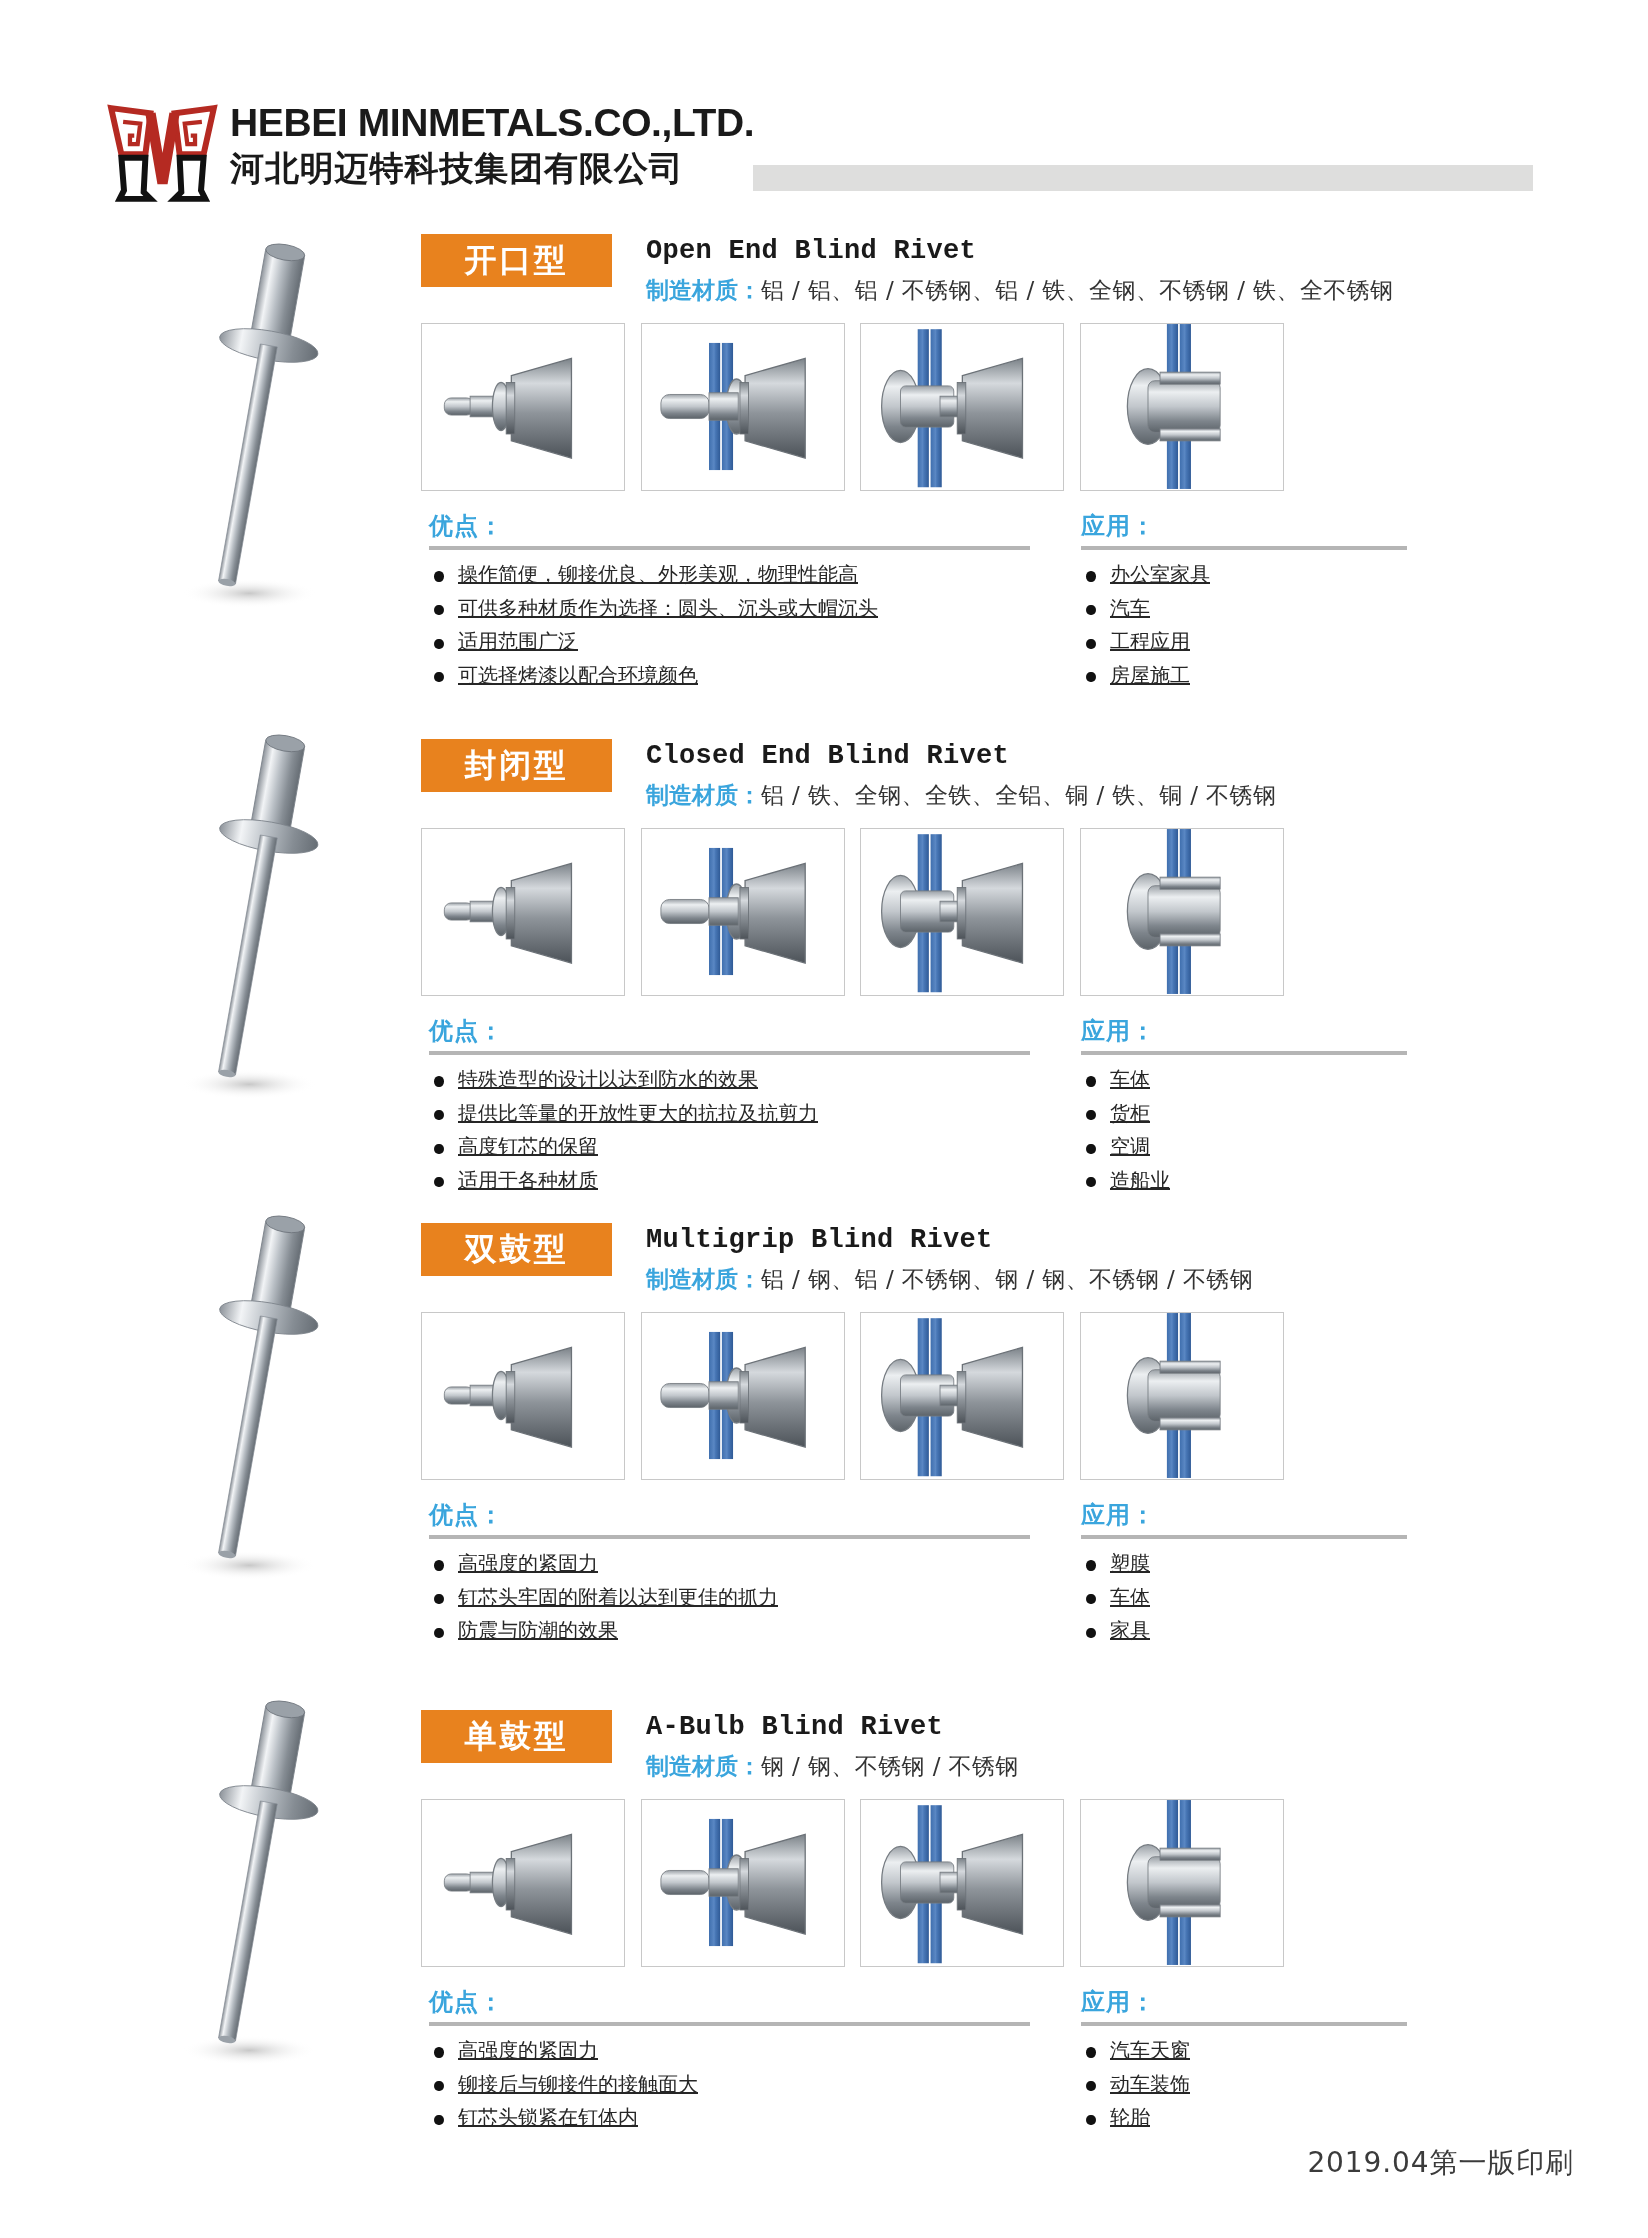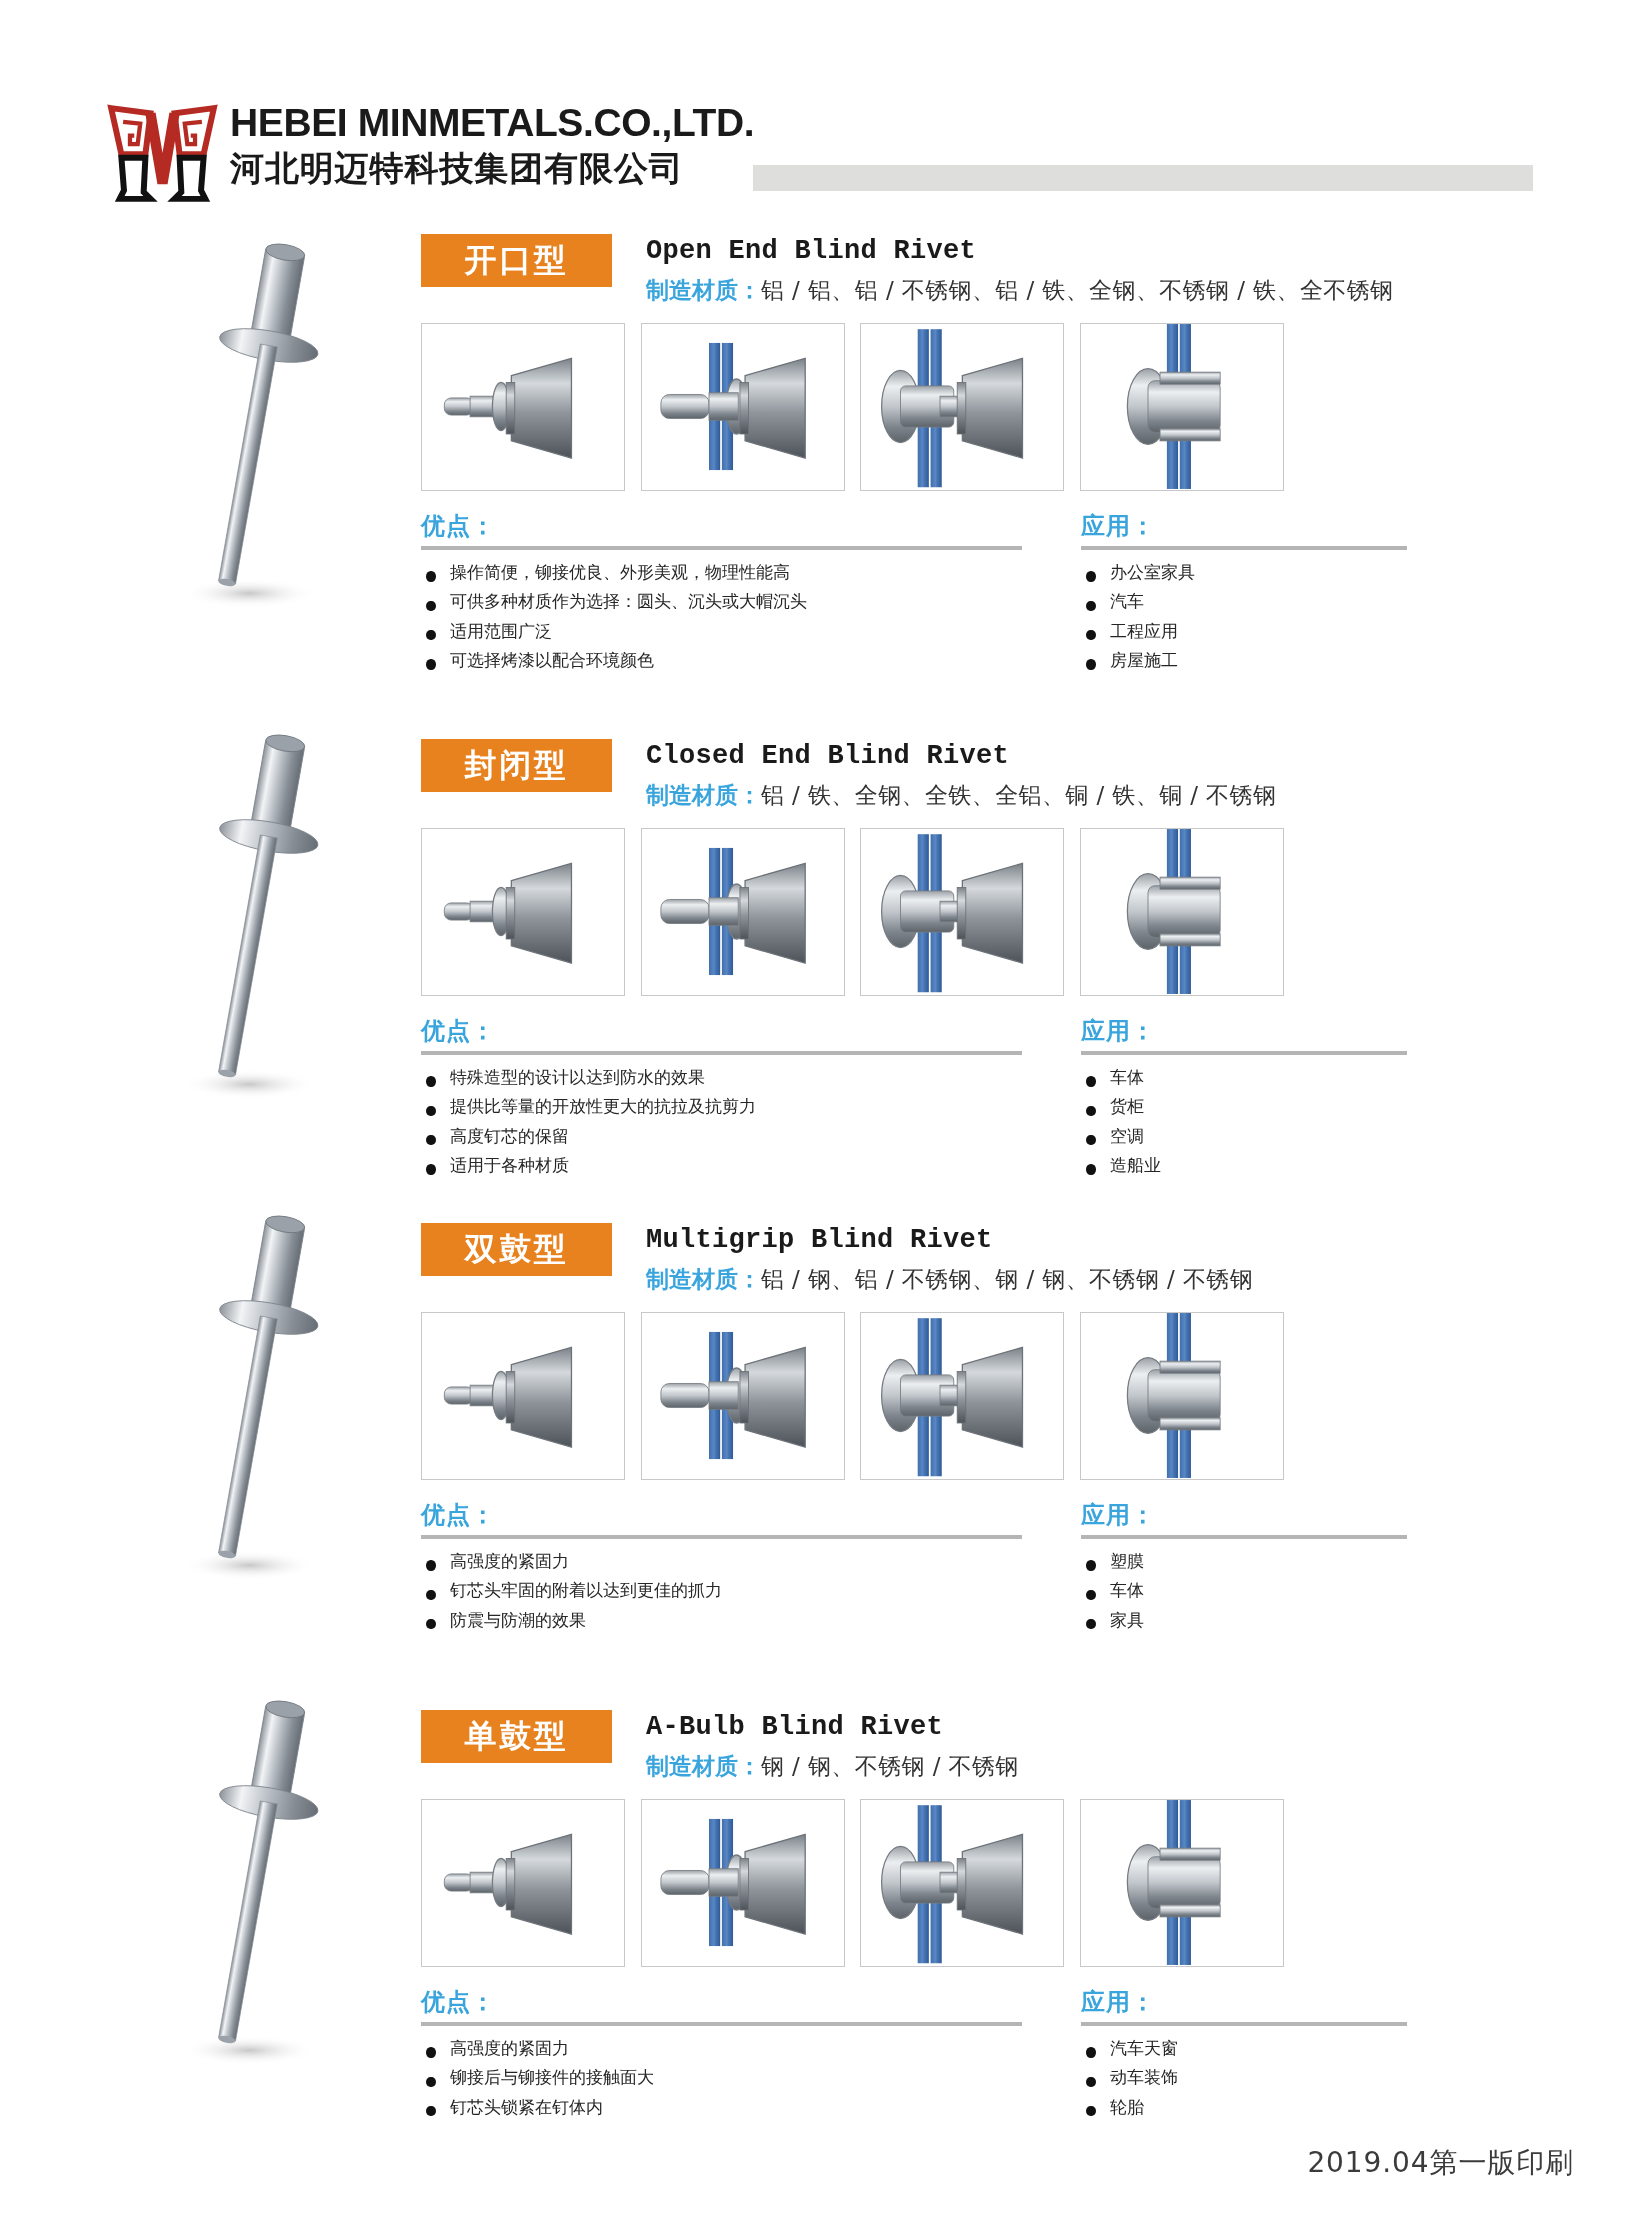--- a/index.html
+++ b/index.html
@@ -67,36 +67,37 @@
   .steps { position: relative; display: flex; gap: 15.5px; margin-top: 6.9px; }
   .step-box {
     width: 204px; height: 168px;
     border: 1.7px solid #c8c8c8; background: #ffffff;
     position: relative; overflow: hidden;
   }
   .step-box svg { position: absolute; left: 0; top: 0; }
 
   
   .lower { position: relative; margin-top: 22.3px; }
-  .col-adv { position: absolute; left: 0; top: 0; width: 612px; }
+  .col-adv { position: absolute; left: 8px; top: 0; width: 612px; }
   .col-app { position: absolute; left: 660px; top: 0; width: 326px; }
   .col-head {
     font-size: 24px; font-weight: bold; color: #3aa5dd;
     font-family: "DejaVu Sans", "Liberation Sans", sans-serif;
     letter-spacing: 0.9px; line-height: 1.1;
   }
   .col-rule { height: 3.4px; background: #b5b5b5; margin-top: 6.9px; }
   .col-adv .col-rule { width: 601px; }
   .col-app .col-rule { width: 326px; }
   ul.blist { list-style: none; margin-top: 10.3px; }
   ul.blist li {
     position: relative; padding-left: 29px; margin-bottom: 5.2px;
-    font-size: 17px; color: #262626; line-height: 1.42;
+    font-size: 20px; color: #262626; line-height: 1.42;
     font-family: "DejaVu Sans", "Liberation Sans", sans-serif;
     white-space: nowrap;
+    text-decoration: underline;
   }
   ul.blist li::before {
     content: ""; position: absolute; left: 5.2px; top: 11.2px;
     width: 9.4px; height: 10.3px; border-radius: 50%; background: #111111;
   }
 
   
   .footer {
     position: absolute; left: 0; top: 2144px; width: 1574px;
     text-align: right;

